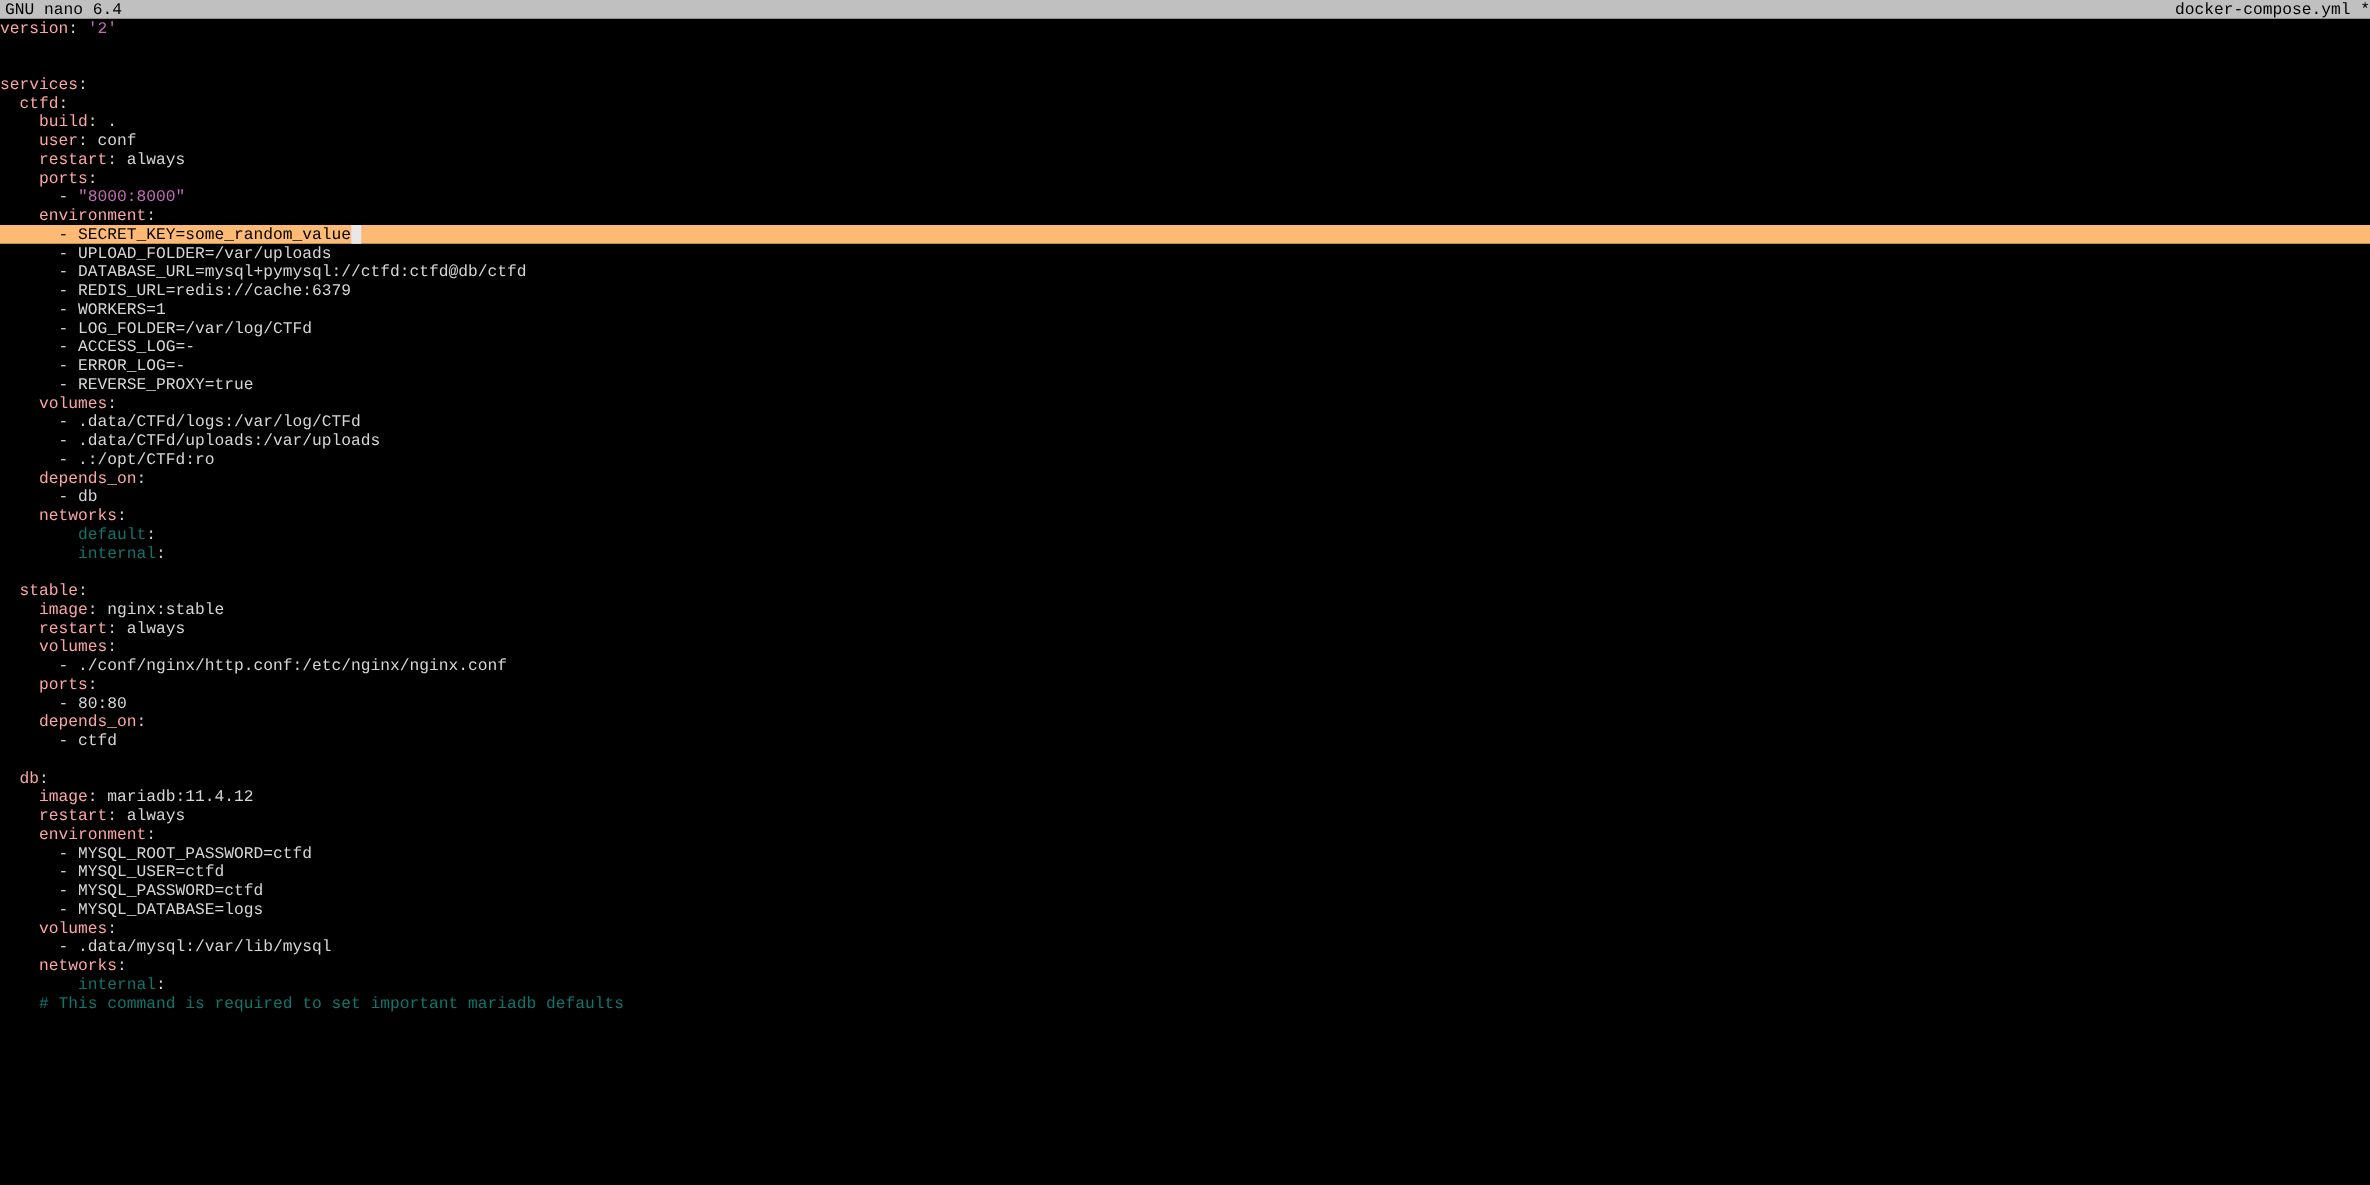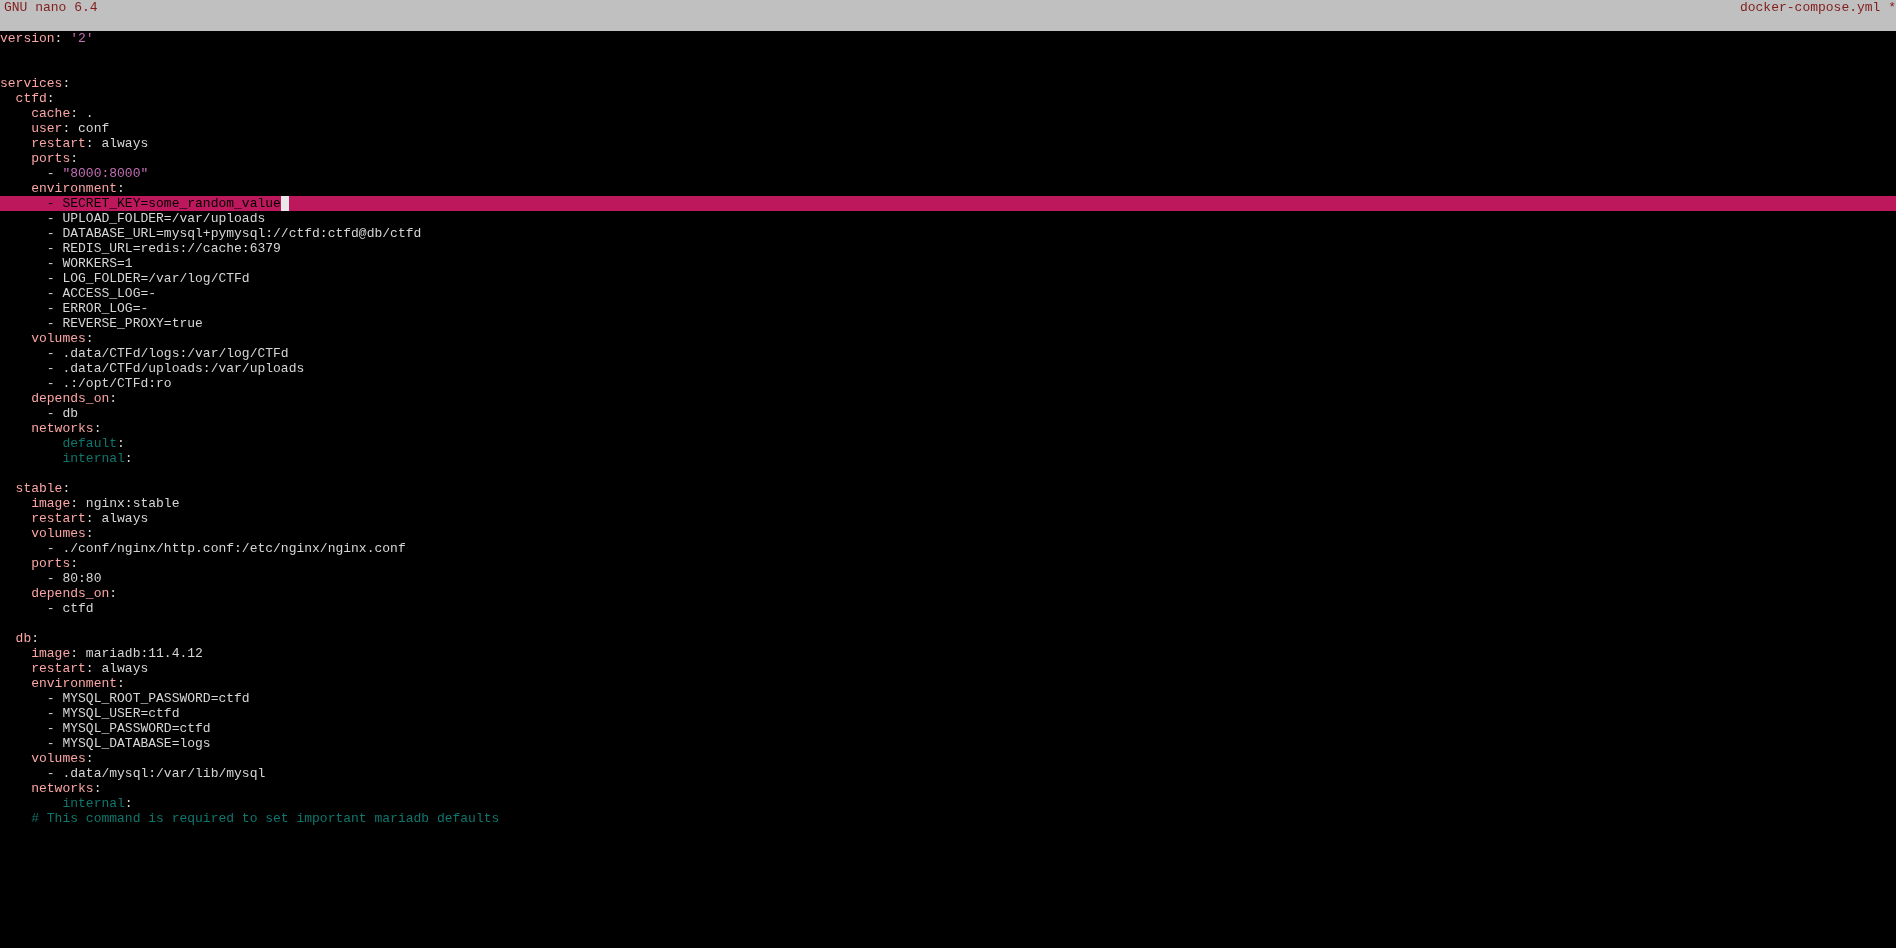--- a/index.html
+++ b/index.html
@@ -1,41 +1,41 @@
 <!DOCTYPE html>
 <html><head>
 <meta charset="utf-8">
 <style>
   html,body{margin:0;padding:0;background:#000;width:1896px;height:948px;overflow:hidden}
   body{font-family:Consolas,"Liberation Mono","Courier New",monospace;font-size:13px;line-height:15px;color:#c8c8c8}
-  .titlebar{height:31px;background:#c0c0c0;color:#7f1d1d;position:relative}
+  .titlebar{height:15px;background:#c0c0c0;color:#000000;position:relative}
   .titlebar .left{position:absolute;left:0;top:0;padding-left:4px}
   .titlebar .center{position:absolute;left:0;right:0;text-align:right}
   pre.editor{margin:0;padding:0;white-space:pre;font:inherit;color:#c8c8c8}
   .g{color:#fca5a5}            
   .m{color:#c26db5}            
   .c{color:#0f766e}            
   .w{color:#d6d6d6}            
-  .hl{background:#be185d;color:#000;display:block;width:100%}
+  .hl{background:#fdba74;color:#000;display:block;width:100%}
   .cursor{background:#e8e8e8;color:#000}
 </style>
 </head>
 <body>
 
 <div class="titlebar">
   <span class="left">  GNU nano 6.4</span>
   <span class="center">docker-compose.yml *</span>
 </div>
 
 <pre class="editor"><span class="g">version</span><span class="w">: </span><span class="m">'2'</span>
 
 
 <span class="g">services</span><span class="w">:</span>
   <span class="g">ctfd</span><span class="w">:</span>
-    <span class="g">cache</span><span class="w">: </span><span class="w">.</span>
+    <span class="g">build</span><span class="w">: </span><span class="w">.</span>
     <span class="g">user</span><span class="w">: </span><span class="w">conf</span>
     <span class="g">restart</span><span class="w">: </span><span class="w">always</span>
     <span class="g">ports</span><span class="w">:</span>
       <span class="w">- </span><span class="m">"8000:8000"</span>
     <span class="g">environment</span><span class="w">:</span>
 <span class="hl">      - <span>SECRET_KEY=some_random_value</span><span class="cursor">&nbsp;</span></span>      <span class="w">- </span><span class="w">UPLOAD_FOLDER=/var/uploads</span>
       <span class="w">- </span><span class="w">DATABASE_URL=mysql+pymysql://ctfd:ctfd@db/ctfd</span>
       <span class="w">- </span><span class="w">REDIS_URL=redis://cache:6379</span>
       <span class="w">- </span><span class="w">WORKERS=1</span>
       <span class="w">- </span><span class="w">LOG_FOLDER=/var/log/CTFd</span>

